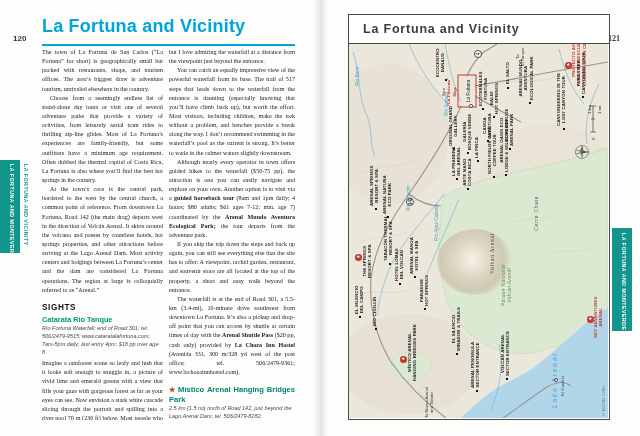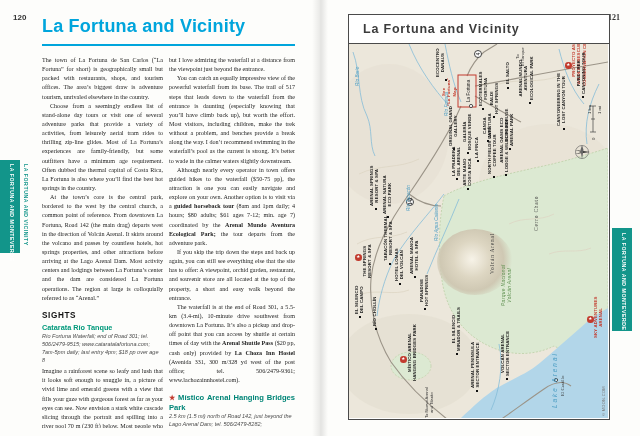--- a/index.html
+++ b/index.html
@@ -3,26 +3,26 @@
 <meta charset="utf-8">
 <style>
   html,body{margin:0;padding:0;background:#e8e8e6;}
   #spread{position:relative;width:640px;height:436px;background:#fdfdfb;overflow:hidden;
           font-family:"Liberation Serif", serif;color:#222;}
   #gutter{position:absolute;left:312px;top:0;width:16px;height:436px;
           background:linear-gradient(90deg,rgba(0,0,0,0) 0%,rgba(0,0,0,.07) 45%,rgba(0,0,0,.10) 55%,rgba(0,0,0,0) 100%);}
   .page{position:absolute;top:0;height:436px;overflow:hidden;}
   #page-left{left:0;width:320px;}
   #page-right{left:320px;width:320px;}
-  .pagenum{position:absolute;font-family:"Liberation Sans",sans-serif;font-weight:bold;font-size:8px;color:#333;}
+  .pagenum{position:absolute;font-family:"Liberation Sans",sans-serif;font-weight:bold;font-size:8px;color:#333;margin-top:21px;}
   
   #article-title{position:absolute;left:42px;top:16px;font-family:"Liberation Sans",sans-serif;
      font-weight:bold;font-size:18px;color:#00a5dc;letter-spacing:.2px;}
   #title-rule{position:absolute;left:42px;top:44px;width:253px;height:2px;background:#00a5dc;}
-  .col{position:absolute;top:56px;height:372px;overflow:hidden;text-align:justify;
+  .col{position:absolute;top:48px;height:372px;overflow:hidden;text-align:justify;
        font-size:6.1px;line-height:1.5;color:#1d1d1d;}
   #col-1{left:42px;width:121px;}
   #col-2{left:169px;width:126px;}
   .para{margin:0;}
   .para.ind{text-indent:8px;}
   .b{font-weight:bold;}
   .h2{margin:7px 0 1px 0;font-family:"Liberation Sans",sans-serif;font-size:8.2px;
       letter-spacing:.6px;color:#111;}
   .h3{margin:1px 0 1px 0;font-family:"Liberation Sans",sans-serif;font-weight:bold;
       font-size:7.3px;color:#00997b;line-height:1.25;}

